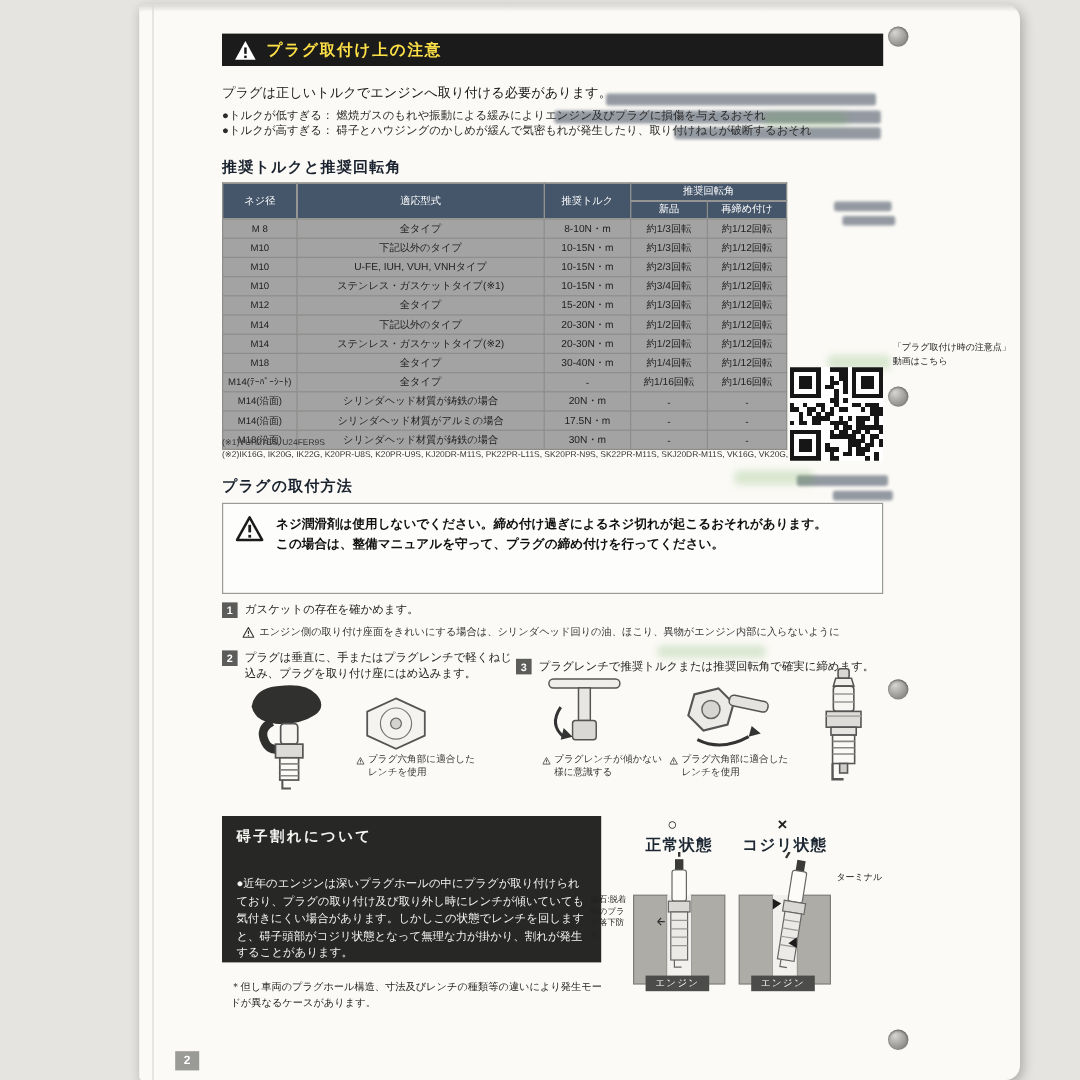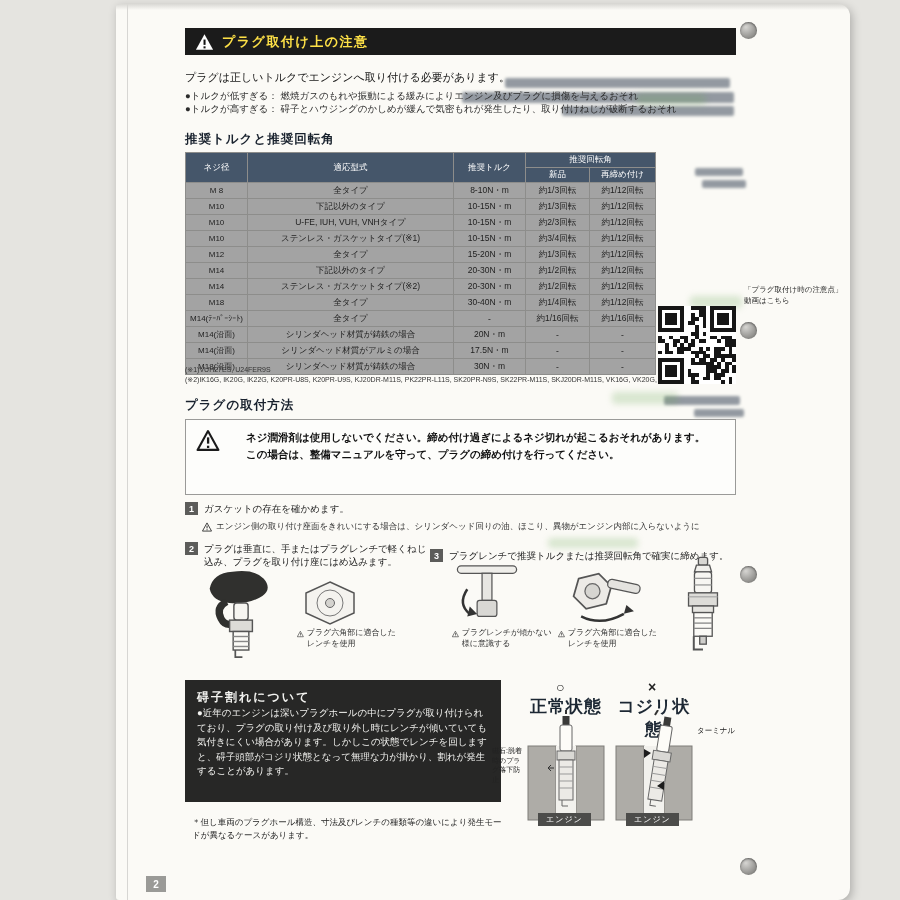--- a/index.html
+++ b/index.html
@@ -42,42 +42,42 @@
   .tq td{font-size:8.5px;color:#222;}
   .tq td:first-child{font-size:8px;}
   
   .tnotes{position:absolute;left:185px;top:365px;font-size:7px;line-height:10px;color:#333;white-space:nowrap;}
   .qrcap{position:absolute;left:744px;top:284px;width:100px;font-size:7.5px;line-height:11px;color:#222;}
   .qr{position:absolute;left:658px;top:306px;width:78px;height:78px;}
   .qr svg{width:100%;height:100%;}
   
   .warnbox{
     position:absolute;left:185px;top:419px;width:551px;height:76px;box-sizing:border-box;
-    border:1px solid #9a9a98;background:#fdfdfb;display:flex;gap:26px;padding:9px 10px;align-items:flex-start;
+    border:1px solid #9a9a98;background:#fdfdfb;display:flex;gap:10px;padding:9px 10px;align-items:flex-start;
   }
   .warnbox .txt{font-size:10.5px;font-weight:bold;line-height:17px;color:#101010;}
   
   .step{position:absolute;display:flex;gap:6px;align-items:flex-start;}
   .stepnum{flex:0 0 13px;width:13px;height:13px;background:#5c5c5a;color:#fff;font-size:9px;font-weight:bold;display:flex;align-items:center;justify-content:center;}
   .steptext{font-size:9.5px;line-height:12.5px;color:#222;padding-top:1px;}
   .substep{position:absolute;display:flex;gap:4px;align-items:flex-start;font-size:8.5px;color:#333;white-space:nowrap;}
   
   .capt{position:absolute;display:flex;gap:3px;align-items:flex-start;}
   .capt .ctxt{font-size:8px;line-height:10.5px;color:#333;}
   .ill{position:absolute;}
   
   .darkbox{
     position:absolute;left:185px;top:680px;width:316px;height:122px;box-sizing:border-box;
     background:#272726;color:#f3f3f0;padding:9px 12px;
   }
-  .darkbox .dbt{font-size:12px;font-weight:bold;letter-spacing:2px;margin-bottom:0;}
+  .darkbox .dbt{font-size:12px;font-weight:bold;letter-spacing:2px;margin-bottom:24px;}
   .darkbox .dbb{font-size:9.5px;line-height:14.5px;}
   .footnote{position:absolute;left:192px;top:816px;width:312px;font-size:8.5px;line-height:13px;color:#222;}
   .statemark{position:absolute;font-size:14px;font-weight:bold;color:#222;}
-  .statelabel{position:absolute;width:76px;text-align:center;font-size:17px;font-weight:bold;color:#1c2733;letter-spacing:1px;}
+  .statelabel{position:absolute;width:76px;text-align:center;font-size:13px;font-weight:bold;color:#1c2733;letter-spacing:1px;}
   .tinylabel{position:absolute;font-size:7.5px;line-height:9.5px;color:#222;}
   .chip{position:absolute;background:#4c4c4a;color:#fff;font-size:8px;padding:1px 8px;letter-spacing:1px;}
   .pagenum{position:absolute;left:146px;top:876px;width:20px;height:16px;background:#9a9a97;color:#fff;font-size:10px;font-weight:bold;display:flex;align-items:center;justify-content:center;}
   .tri{display:block;}
 </style>
 </head>
 <body>
 
 <svg width="0" height="0" style="position:absolute" aria-hidden="true">
   <defs>

